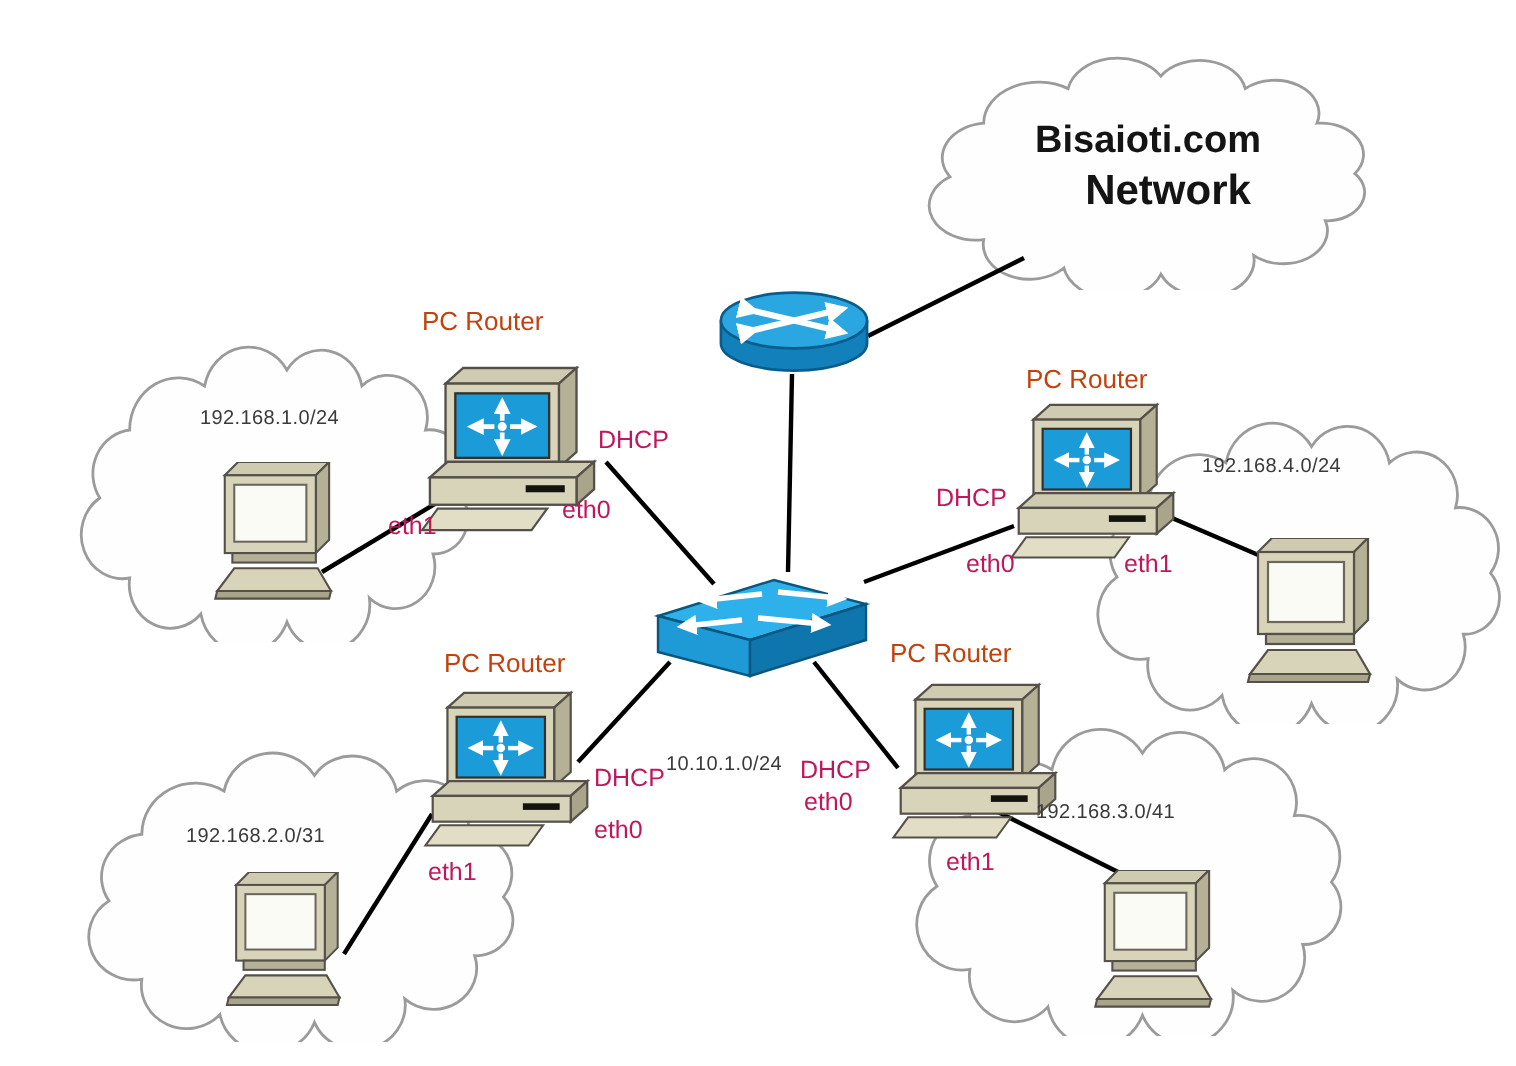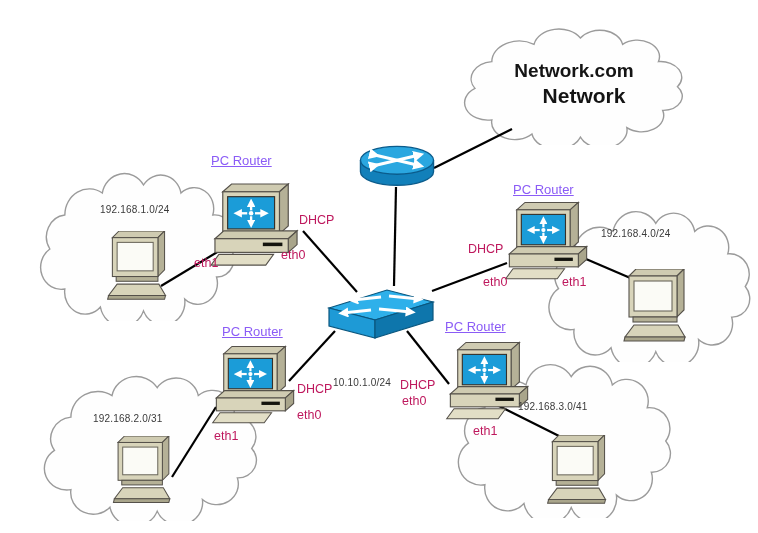--- a/index.html
+++ b/index.html
@@ -16,21 +16,21 @@
   .lbl {
     position: absolute;
     color: #be185d;
     font-size: 12.5px;
     line-height: 1.1;
     white-space: nowrap;
     user-select: none;
   }
   .lbl.subnet { font-size: 10px; color: #3a3a3a; letter-spacing: 0.2px; }
   .lbl.cloud-title { font-weight: 700; color: #141414; text-align: center; }
-  .lbl.devname { font-size: 13px; color: #8b5cf6; text-decoration: underline; }
+  .lbl.devname { font-size: 13px; color: #c2410c; }
 </style>
 </head>
 <body>
 
 <div class="canvas">
 
   <svg class="diagram" width="758" height="533" viewBox="0 0 758 533" aria-hidden="true">
     <defs>
       <marker id="ah" markerWidth="3.6" markerHeight="3.6" refX="1.9" refY="1.8" orient="auto">
         <path d="M0,0 L3.6,1.8 L0,3.6 Z" fill="#ffffff"></path>
@@ -122,21 +122,21 @@
       <use href="#pc-router-sym" x="209" y="345" width="92" height="82"></use>
       <use href="#pc-router-sym" x="443" y="341" width="92" height="82"></use>
       <use href="#pc-router-sym" x="502" y="201" width="92" height="82"></use>
       <use href="#workstation-sym" x="104" y="231" width="68" height="74"></use>
       <use href="#workstation-sym" x="110" y="436" width="66" height="72"></use>
       <use href="#workstation-sym" x="544" y="435" width="68" height="74"></use>
       <use href="#workstation-sym" x="621" y="269" width="70" height="78"></use>
     </g>
   </svg>
 
-  <div class="lbl cloud-title" style="left:484px; top:61px; width:180px; font-size:19px;">Network.com</div>
+  <div class="lbl cloud-title" style="left:484px; top:61px; width:180px; font-size:19px;">Bisaioti.com</div>
   <div class="lbl cloud-title" style="left:494px; top:84px; width:180px; font-size:21px;">Network</div>
 
   <div class="lbl subnet" style="left:333px; top:341px;margin-top:36px;">10.10.1.0/24</div>
 
   <div class="lbl devname" style="left:211px; top:154px;">PC Router</div>
   <div class="lbl" style="left:299px; top:214px;">DHCP</div>
   <div class="lbl" style="left:281px; top:249px;">eth0</div>
   <div class="lbl" style="left:194px; top:257px;">eth1</div>
   <div class="lbl subnet" style="left:100px; top:204px;">192.168.1.0/24</div>
 

